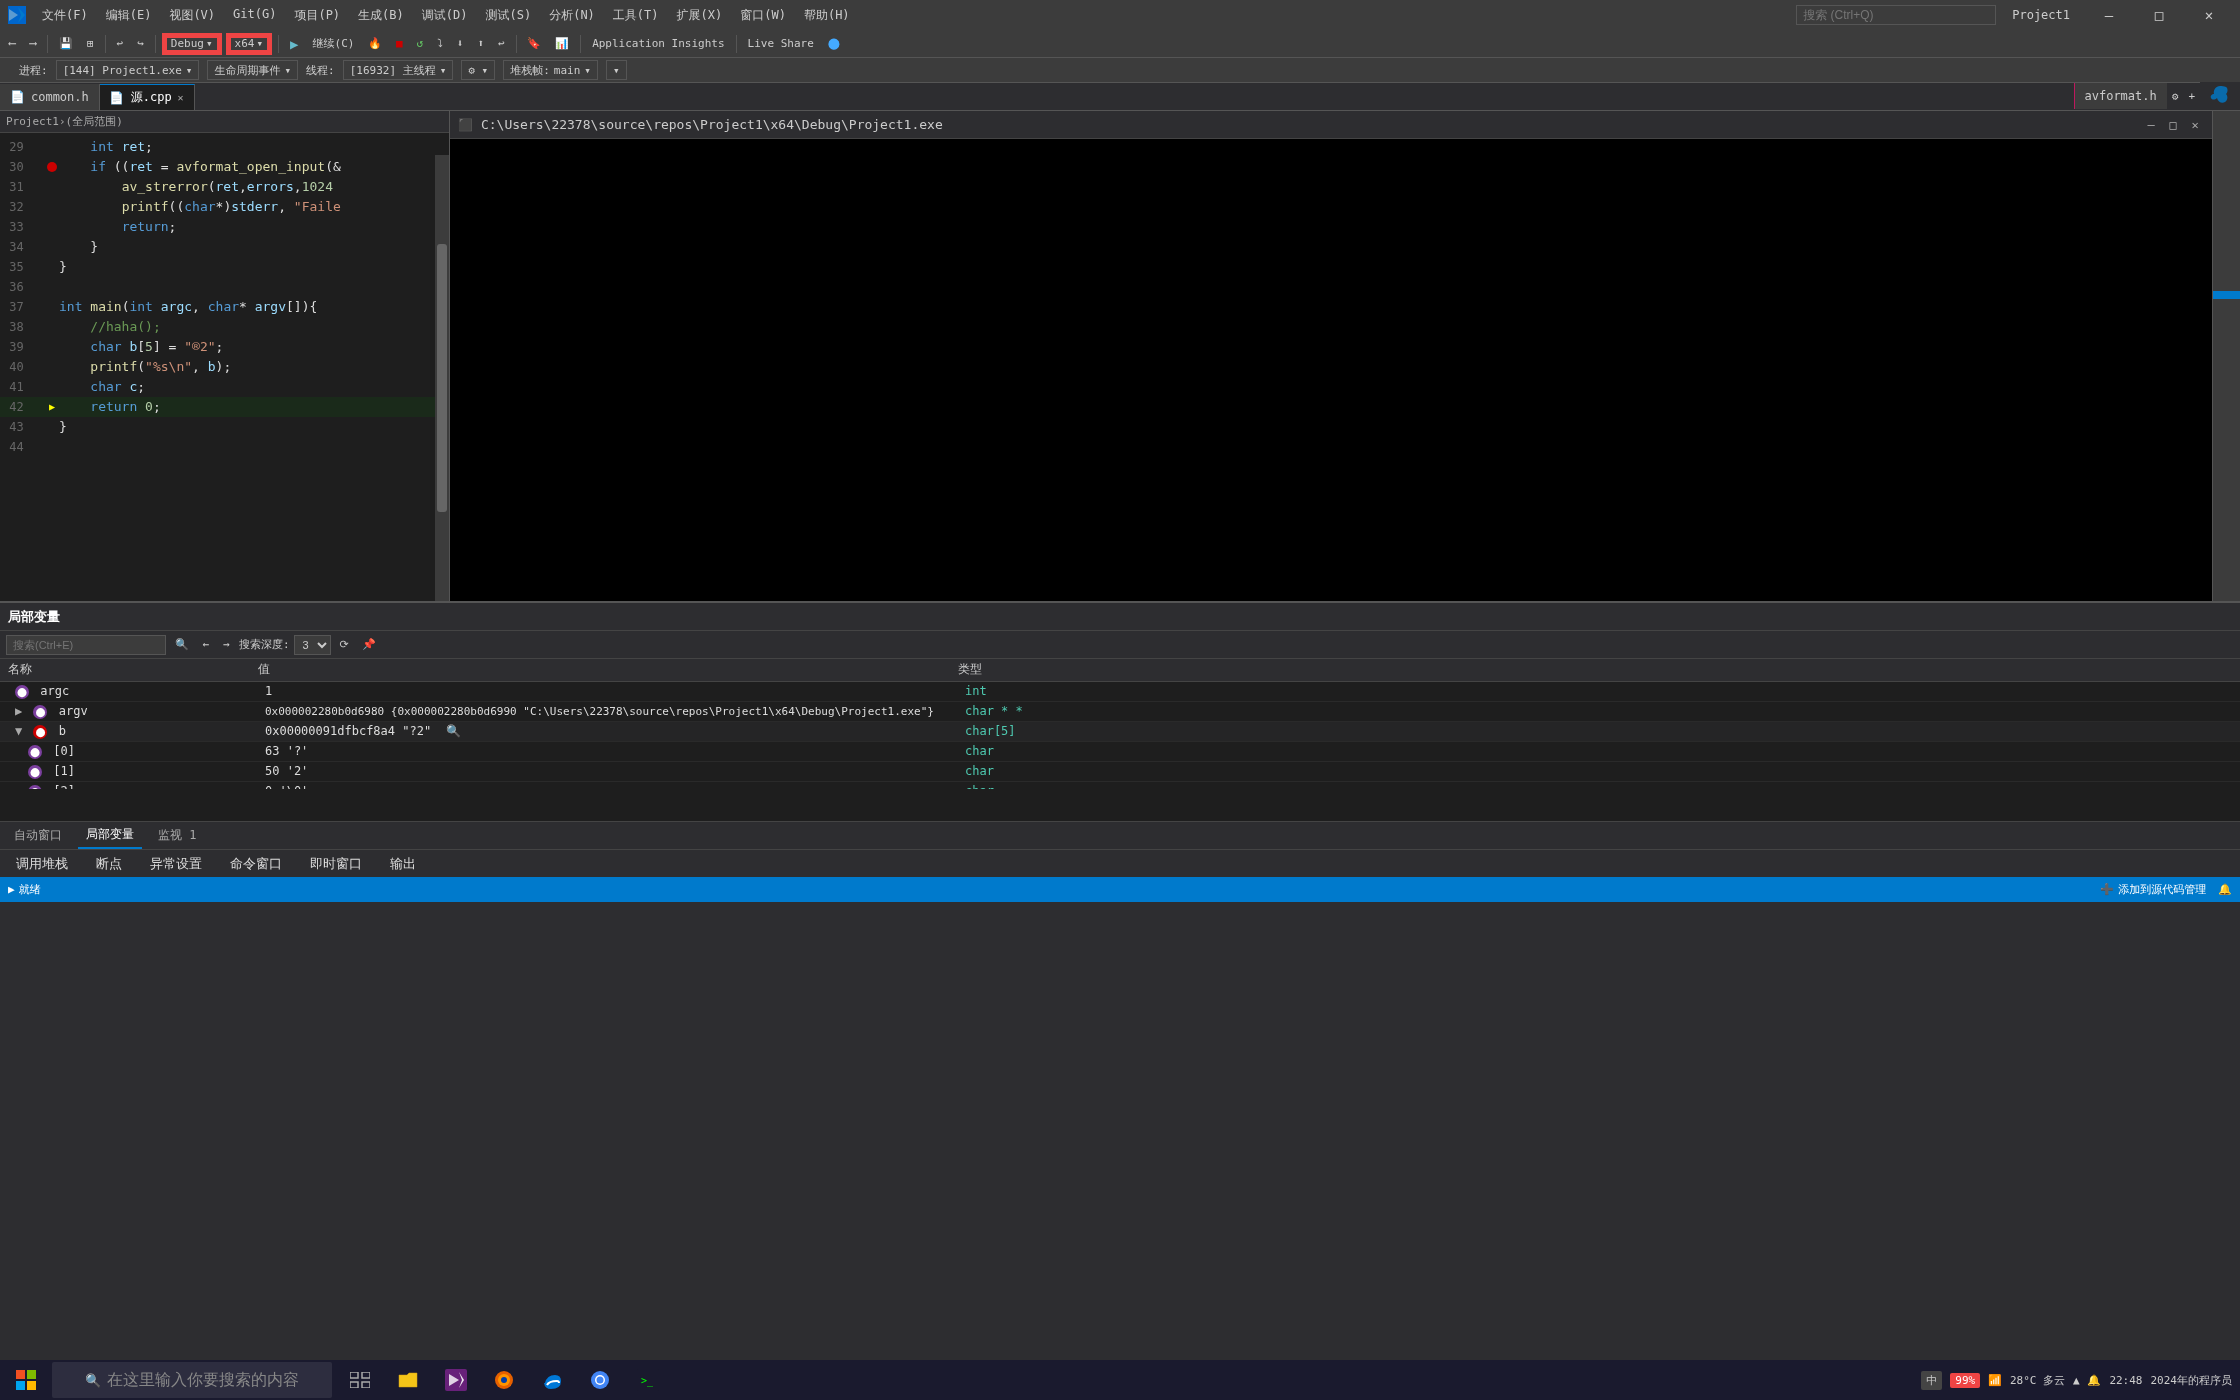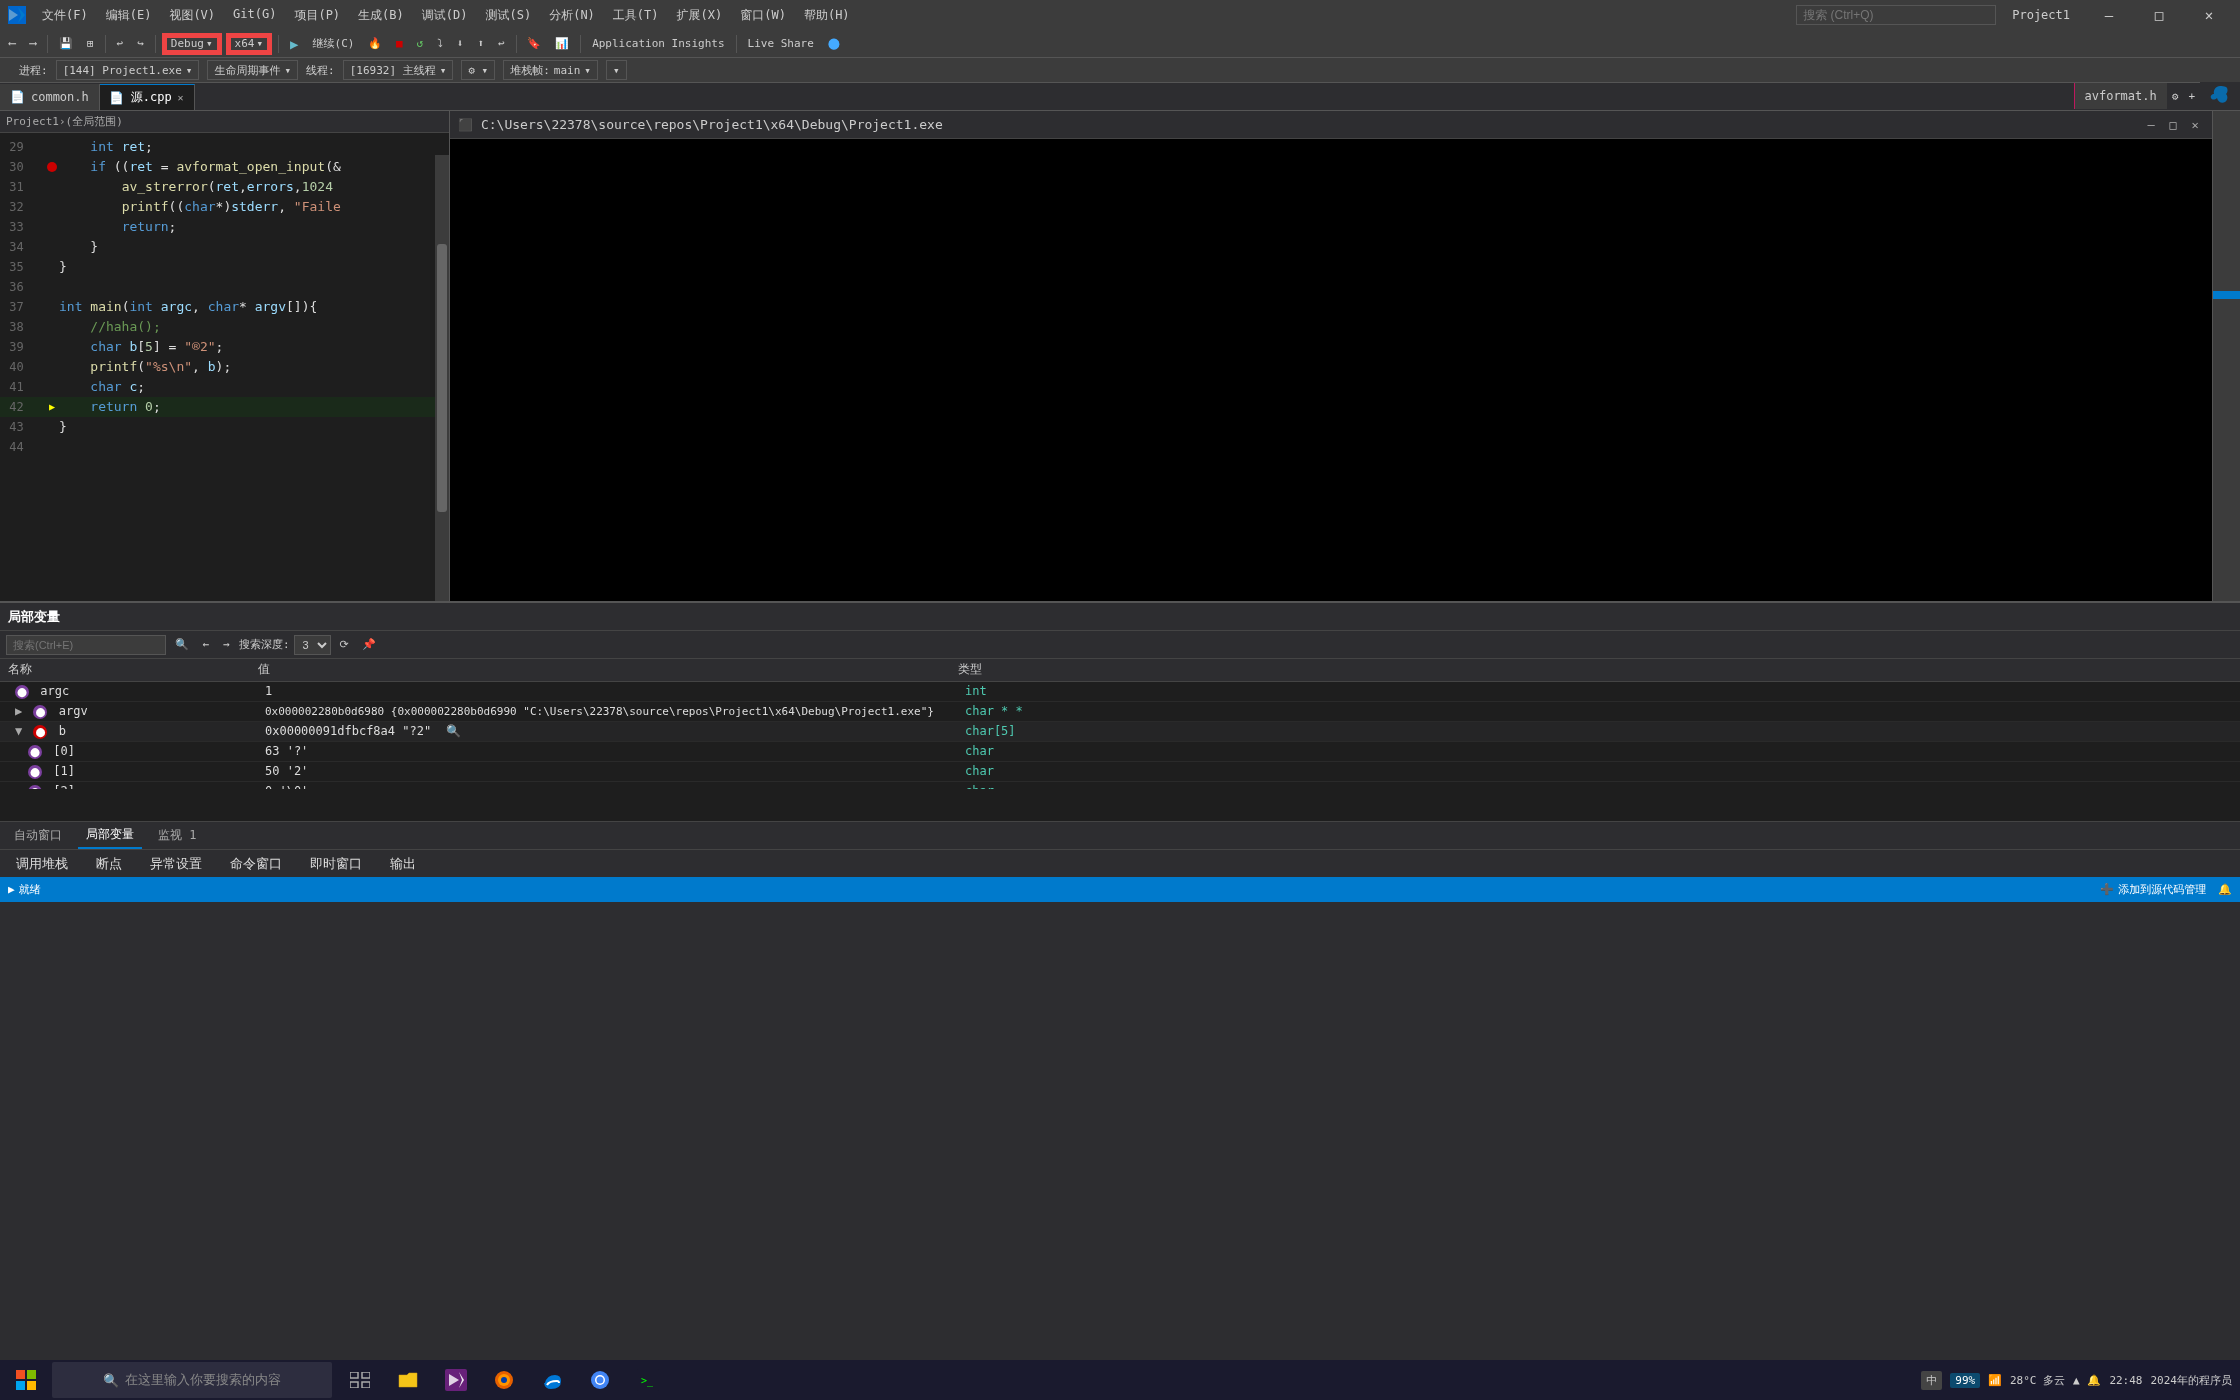--- a/index.html
+++ b/index.html
@@ -742,21 +742,21 @@
   <div class="taskbar-start">
     <svg width="20" height="20" viewBox="0 0 20 20">
       <rect x="0" y="0" width="9" height="9" fill="#f25022"></rect>
       <rect x="11" y="0" width="9" height="9" fill="#7fba00"></rect>
       <rect x="0" y="11" width="9" height="9" fill="#00a4ef"></rect>
       <rect x="11" y="11" width="9" height="9" fill="#ffb900"></rect>
     </svg>
   </div>
   <div class="taskbar-app" style="width:280px;background:#2d2d3f;border-radius:2px;padding:0 10px;display:flex;align-items:center;gap:6px;">
     <span>🔍</span>
-    <span style="color:#888;font-size:13px;">在这里输入你要搜索的内容</span>
+    <span style="color:#888;font-size:16px;">在这里输入你要搜索的内容</span>
   </div>
   <div class="taskbar-app">
     <svg width="20" height="16" viewBox="0 0 20 16">
       <rect x="0" y="0" width="8" height="6" fill="none" stroke="#aaa" stroke-width="1.5"></rect>
       <rect x="12" y="0" width="8" height="6" fill="none" stroke="#aaa" stroke-width="1.5"></rect>
       <rect x="0" y="10" width="8" height="6" fill="none" stroke="#aaa" stroke-width="1.5"></rect>
       <rect x="12" y="10" width="8" height="6" fill="none" stroke="#aaa" stroke-width="1.5"></rect>
     </svg>
   </div>
 
@@ -795,21 +795,21 @@
   <div class="taskbar-app">
     <svg width="22" height="22" viewBox="0 0 22 22">
       <rect width="22" height="22" fill="#1a1a2e" rx="2"></rect>
       <text x="4" y="15" fill="#00ff00" font-size="10" font-family="monospace">&gt;_</text>
     </svg>
   </div>
 
   <div class="taskbar-right">
     <span style="background:#444;padding:2px 5px;border-radius:2px;">中</span>
     <span>
-      <span style="background:#0c4a6e;color:white;padding:1px 5px;border-radius:2px;font-size:11px;">99%</span>
+      <span style="background:#ef4444;color:white;padding:1px 5px;border-radius:2px;font-size:11px;">99%</span>
     </span>
     <span>📶</span>
     <span>28°C 多云</span>
     <span>▲</span>
     <span>🔔</span>
     <span>22:48</span>
     <span>2024年的程序员</span>
   </div>
 </div>
 

